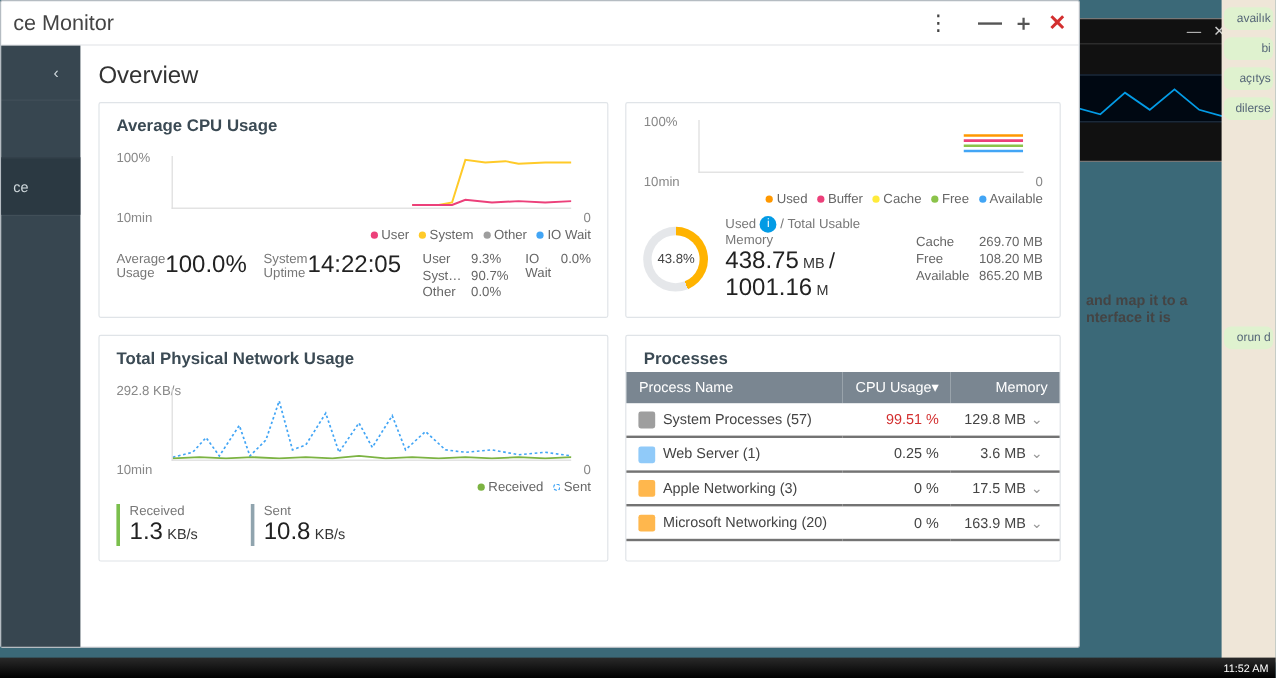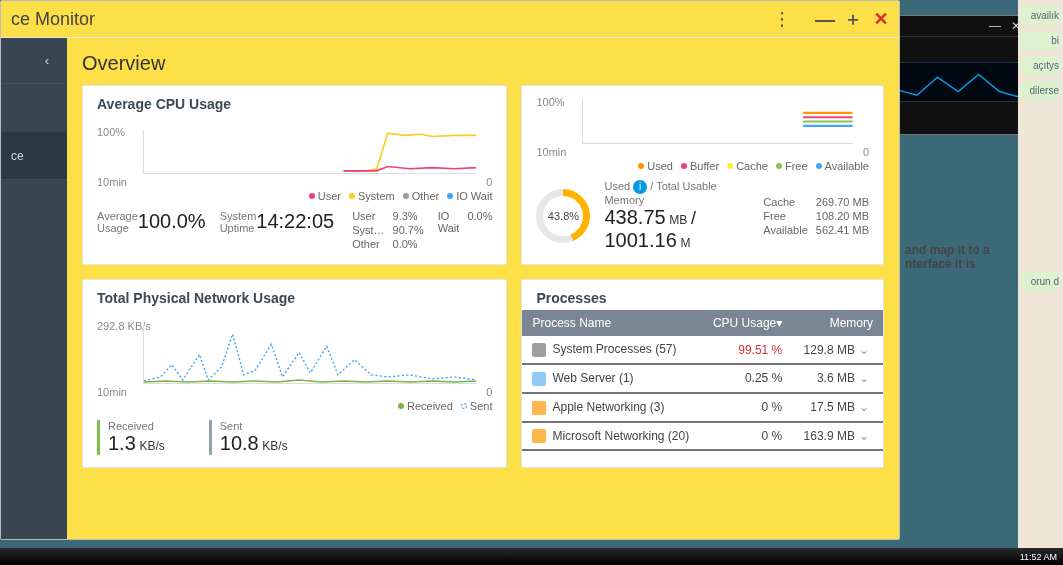--- a/index.html
+++ b/index.html
@@ -13,21 +13,21 @@
   font-size: 13px;
   color: #333;
 }
 
 .window {
   position: absolute;
   top: 0;
   left: 0;
   width: 900px;
   height: 540px;
-  background: #fde047;
+  background: #ffffff;
   border: 1px solid #b5bcc2;
   border-radius: 2px;
 }
 .titlebar {
   height: 37px;
   display: flex;
   align-items: center;
   padding: 0 10px;
   border-bottom: 1px solid #e5e7ea;
 }
@@ -268,21 +268,21 @@
                   <span class="sval">1001.16</span>
                   <span style="font-size:12px">M</span>
                 </div>
               </div>
               <div class="kv">
                 <span>Cache</span>
                   <span>269.70 MB</span>
                 <span>Free</span>
                   <span>108.20 MB</span>
                 <span>Available</span>
-                  <span>562.41 MB</span>
+                  <span>865.20 MB</span>
               </div>
             </div>
           </div>
         </div>
 
         <div class="card">
           <div class="card-hd">Total Physical Network Usage</div>
           <div class="card-bd">
             <div class="chartarea" style="height:78px">
               <span class="ylabel">292.8 KB/s</span>

